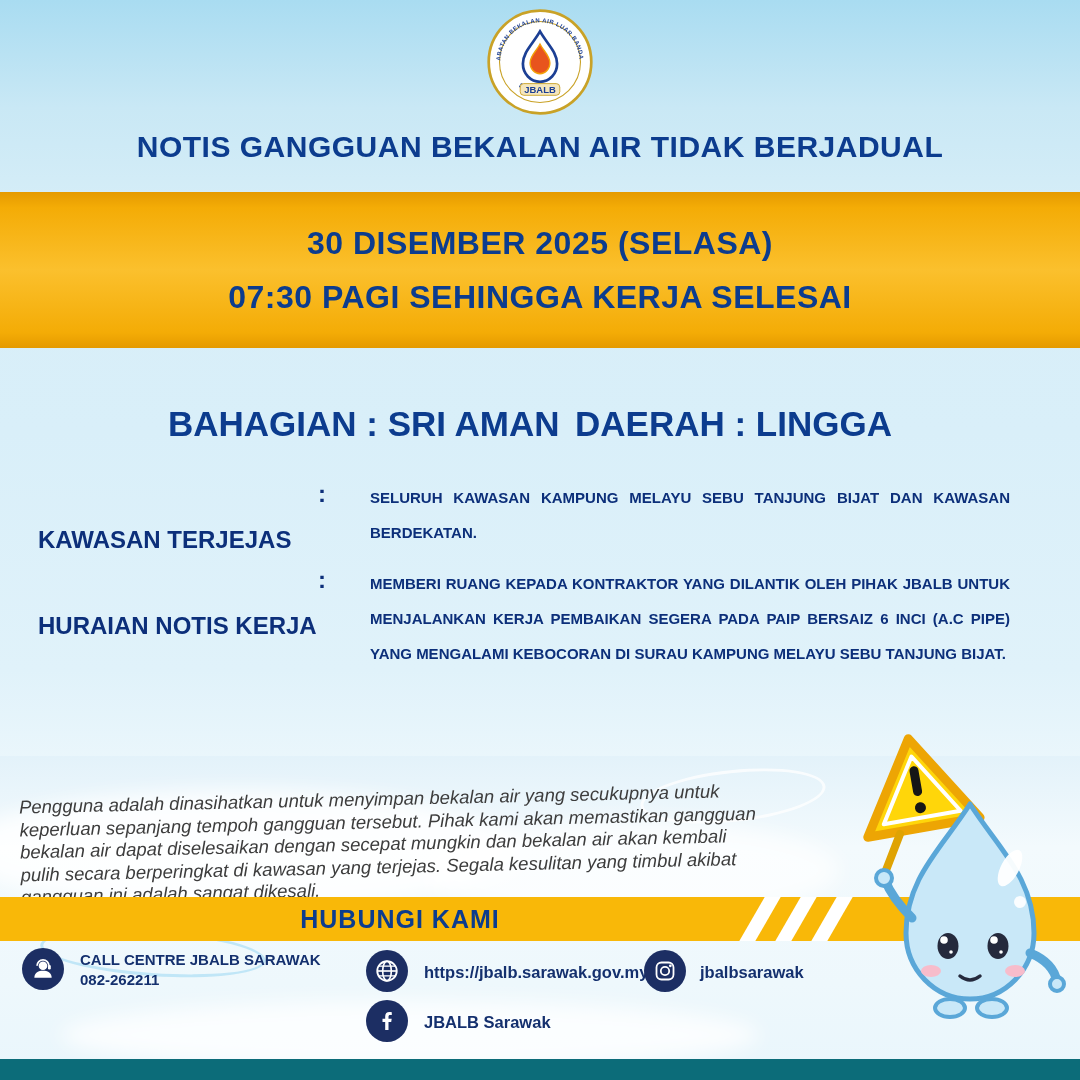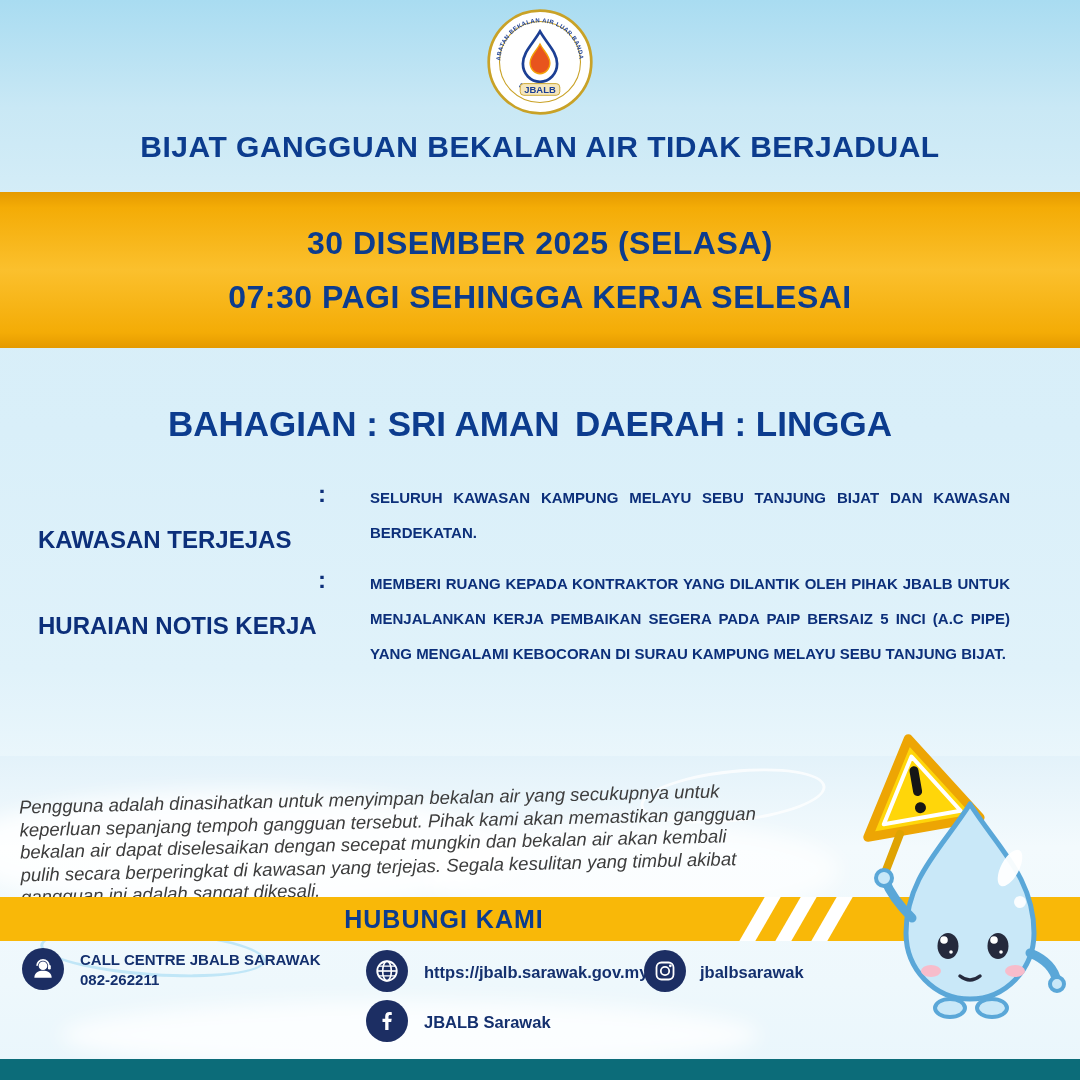--- a/index.html
+++ b/index.html
@@ -49,21 +49,21 @@
   .w2{left:40px; top:930px; width:220px; height:40px; transform:rotate(4deg); border-color:rgba(180,225,245,.8);}
 
   
   .disclaimer{top:788px; left:20px; width:742px;
     font-size:18.5px; font-style:italic; color:#3d3d3d; line-height:22.5px;
     transform:rotate(-1.3deg); font-weight:500;}
 
   
   .cbanner{top:897px; left:0; width:1080px; height:44px; background:#f9b808; overflow:hidden;}
   .cbanner .heading{position:absolute; left:0; top:0; width:800px; text-align:center;
-    line-height:44px; font-size:25px; font-weight:bold; color:#0c3c8e; letter-spacing:1px;padding-left:44px;}
+    line-height:44px; font-size:25px; font-weight:bold; color:#0c3c8e; letter-spacing:1px;}
   .stripe{position:absolute; top:-6px; height:56px; width:16px; background:#ffffff; transform:skewX(-30deg);}
   .s1{left:752px;} .s2{left:788px;} .s3{left:824px;}
 
   
   .iconc{width:42px; height:42px; border-radius:50%; background:#1c2e63;
     display:flex; align-items:center; justify-content:center;}
   .ctext{color:#14306e; font-weight:bold;}
   .call-block{left:80px; top:950px; font-size:15px; line-height:20px;}
   .site-text{left:424px; top:963px; font-size:16.5px;}
   .ig-text{left:700px; top:963px; font-size:16.5px;}
@@ -105,37 +105,37 @@
       <text font-size="7.5" fill="#1c3f94" font-weight="bold" letter-spacing="2">
         <textPath href="#arcBottom" startOffset="50%" text-anchor="middle">SARAWAK</textPath>
       </text>
       <path d="M60 26 C68 40 79 49 79 62 A19 20 0 1 1 41 62 C41 49 52 40 60 26 Z" fill="#ffffff" stroke="#1c3f94" stroke-width="3"></path>
       <path d="M60 40 C64 48 71 53 71 61 A11 12 0 1 1 49 61 C49 53 56 48 60 40 Z" fill="#e8541d" stroke="#f2a007" stroke-width="1.5"></path>
       <rect x="38" y="84" width="44" height="13" rx="4" fill="#f5e6bd" stroke="#c9a227" stroke-width="1"></rect>
       <text x="60" y="94.5" font-size="10.5" font-weight="bold" fill="#1c3f94" text-anchor="middle">JBALB</text>
     </svg>
   </div>
 
-  <div class="abs title">BIJAT GANGGUAN BEKALAN AIR TIDAK BERJADUAL</div>
+  <div class="abs title">NOTIS GANGGUAN BEKALAN AIR TIDAK BERJADUAL</div>
 
   <div class="abs sched">
     <div class="line">30 DISEMBER 2025 (SELASA)</div>
     <div class="line">07:30 PAGI SEHINGGA KERJA SELESAI</div>
   </div>
 
   <div class="abs loc bahagian">BAHAGIAN : SRI AMAN</div>
   <div class="abs loc daerah">DAERAH : LINGGA</div>
 
   <div class="abs dlabel row-kawasan">KAWASAN TERJEJAS</div>
   <div class="abs dcolon row-kawasan">:</div>
   <div class="abs dvalue row-kawasan">SELURUH KAWASAN KAMPUNG MELAYU SEBU TANJUNG BIJAT DAN KAWASAN BERDEKATAN.</div>
 
   <div class="abs dlabel row-huraian">HURAIAN NOTIS KERJA</div>
   <div class="abs dcolon row-huraian">:</div>
-  <div class="abs dvalue row-huraian">MEMBERI RUANG KEPADA KONTRAKTOR YANG DILANTIK OLEH PIHAK JBALB UNTUK MENJALANKAN KERJA PEMBAIKAN SEGERA PADA PAIP BERSAIZ 5 INCI (A.C PIPE) YANG MENGALAMI KEBOCORAN DI SURAU KAMPUNG MELAYU SEBU TANJUNG BIJAT.</div>
+  <div class="abs dvalue row-huraian">MEMBERI RUANG KEPADA KONTRAKTOR YANG DILANTIK OLEH PIHAK JBALB UNTUK MENJALANKAN KERJA PEMBAIKAN SEGERA PADA PAIP BERSAIZ 6 INCI (A.C PIPE) YANG MENGALAMI KEBOCORAN DI SURAU KAMPUNG MELAYU SEBU TANJUNG BIJAT.</div>
 
   <div class="abs disclaimer">Pengguna adalah dinasihatkan untuk menyimpan bekalan air yang secukupnya untuk keperluan sepanjang tempoh gangguan tersebut. Pihak kami akan memastikan gangguan bekalan air dapat diselesaikan dengan secepat mungkin dan bekalan air akan kembali pulih secara berperingkat di kawasan yang terjejas. Segala kesulitan yang timbul akibat gangguan ini adalah sangat dikesali.</div>
 
   <div class="abs cbanner">
     <div class="heading">HUBUNGI KAMI</div>
     <div class="stripe s1"></div>
     <div class="stripe s2"></div>
     <div class="stripe s3"></div>
   </div>
 

